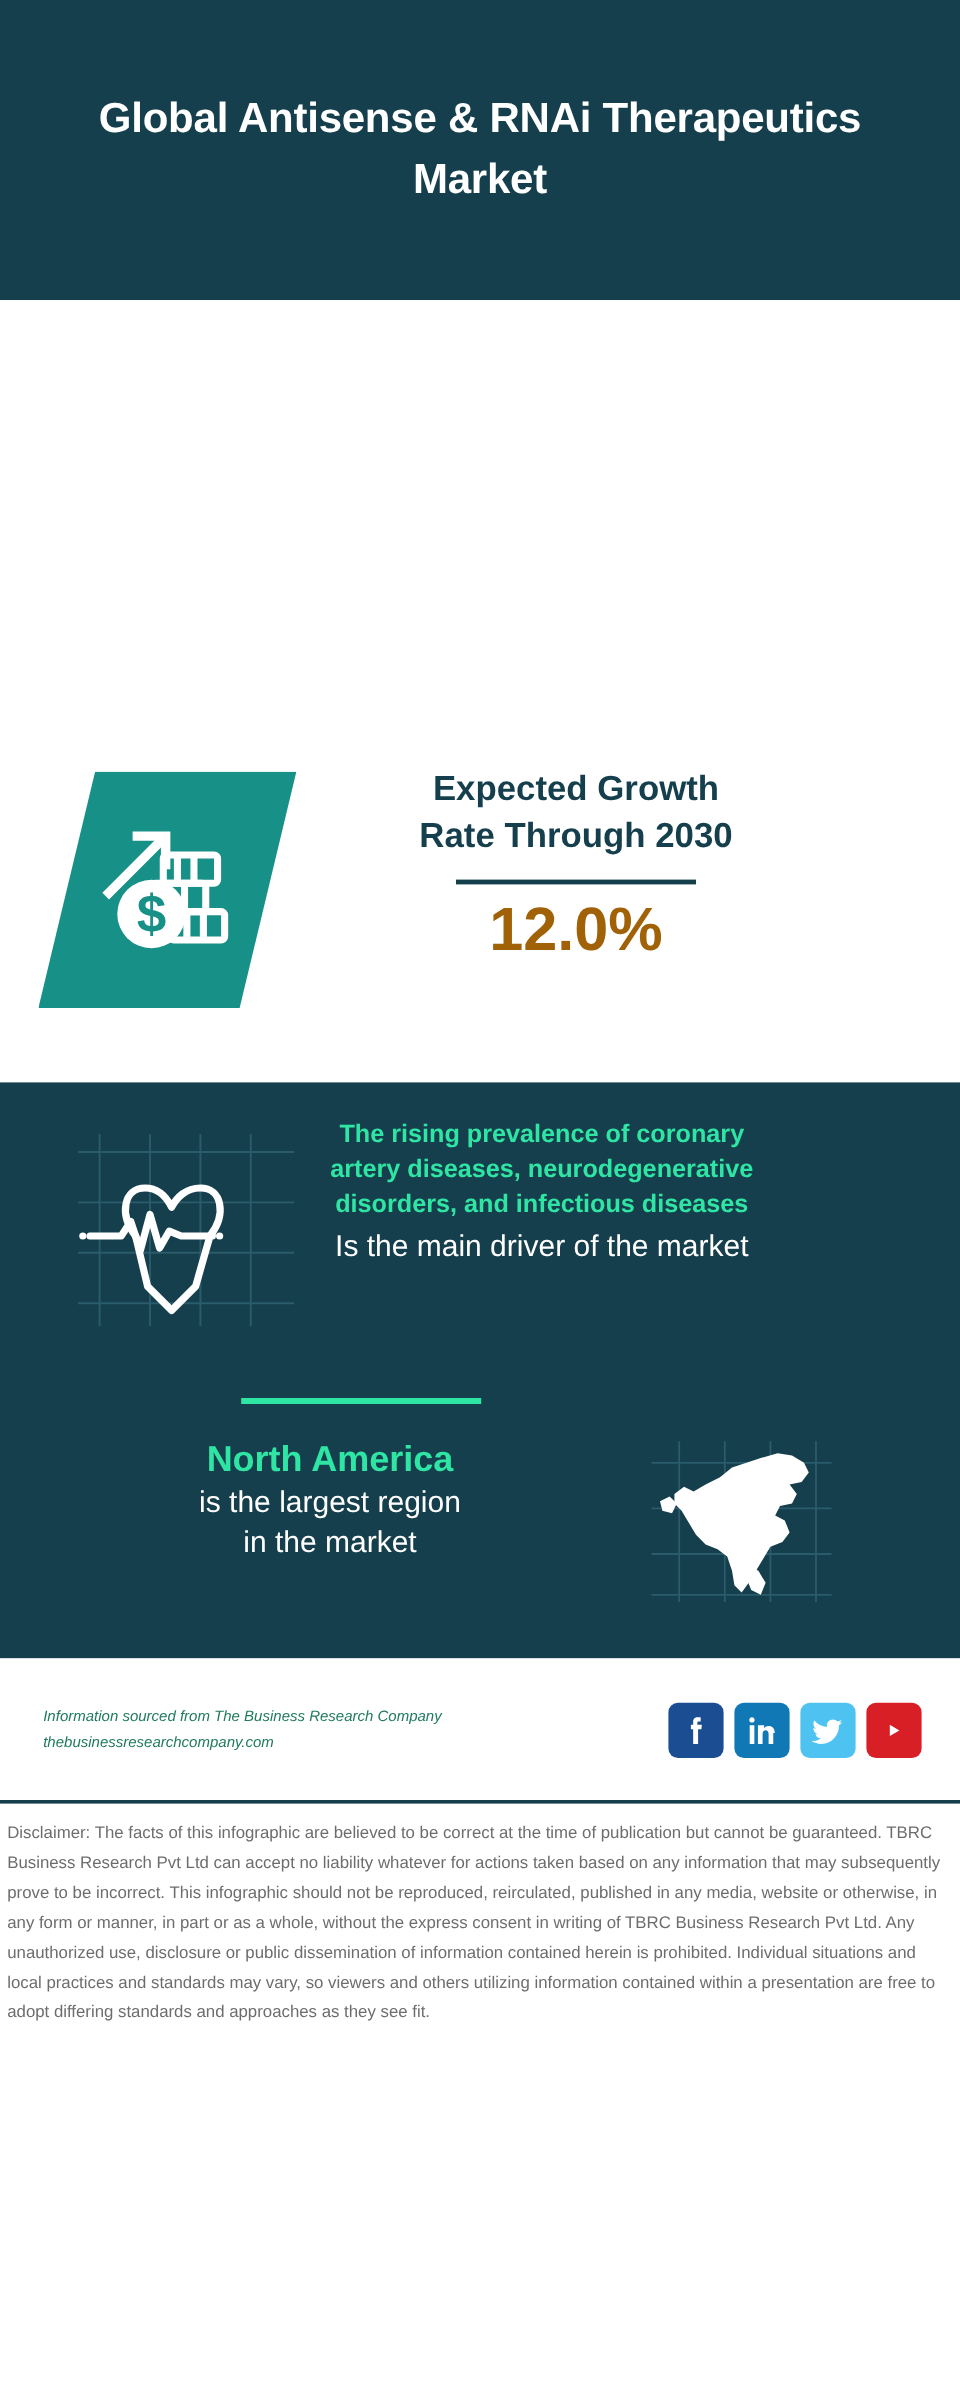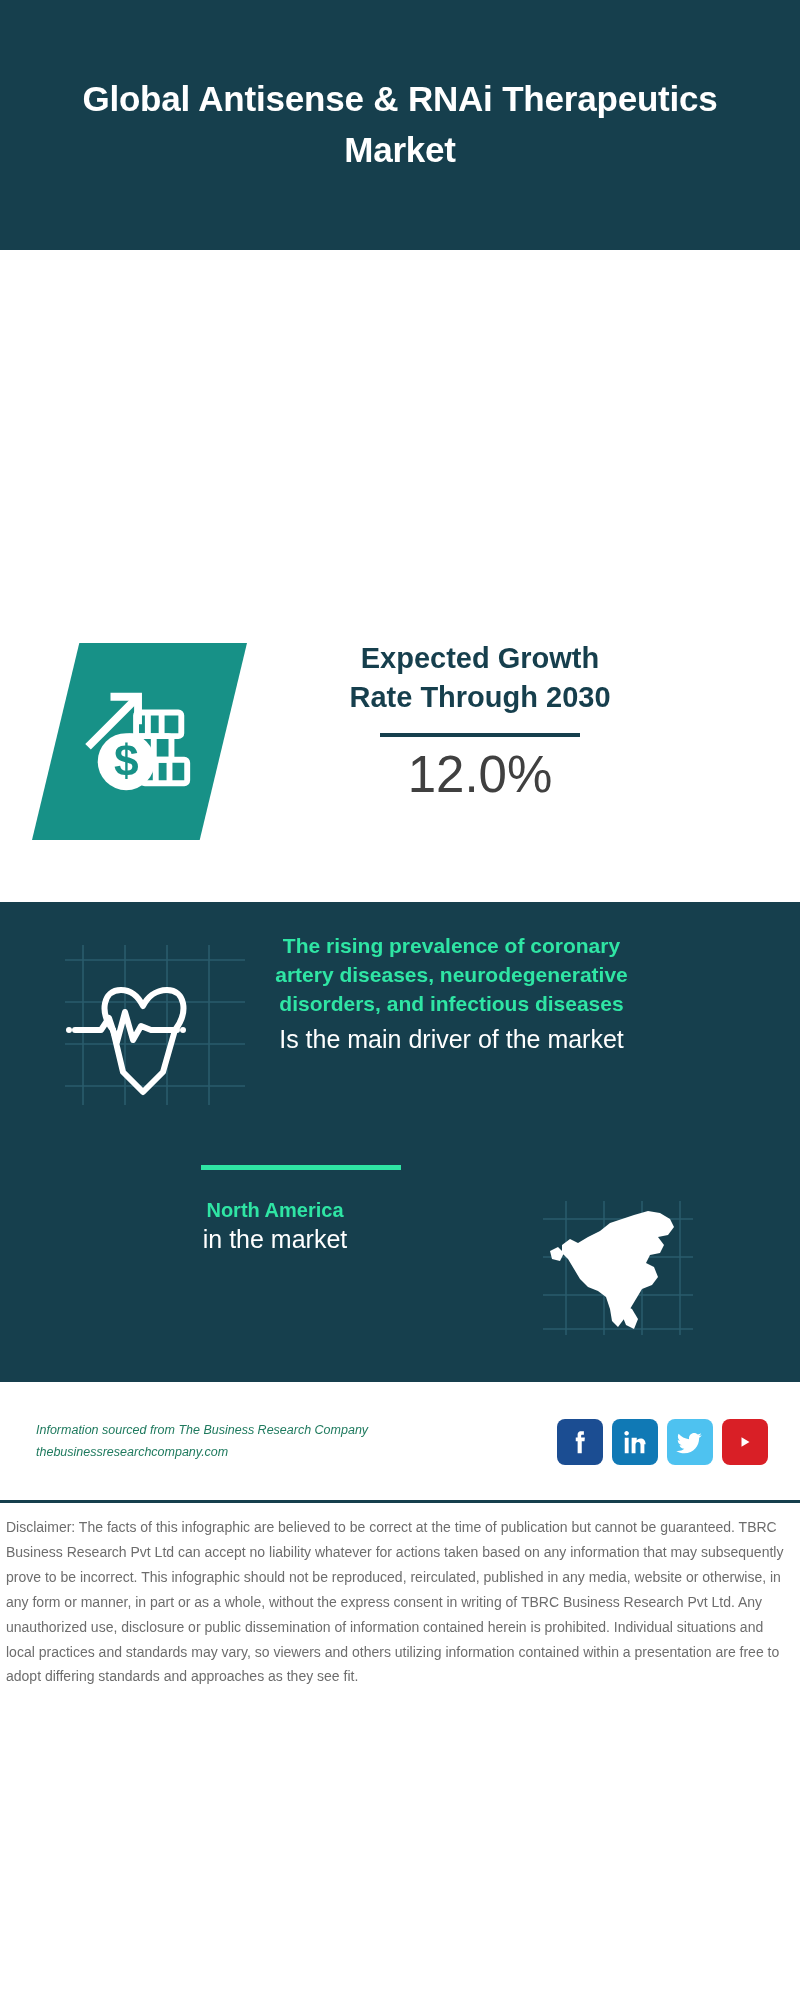--- a/index.html
+++ b/index.html
@@ -56,23 +56,23 @@
     font-size:29px;
     font-weight:bold;
     line-height:1.35;
   }
   .stat-rule {
     width:200px; height:4px;
     background:#163f4d;
     margin:16px auto 10px auto;
   }
   .stat-value {
-    color:#404040;
+    color:#a16207;
     font-size:51px;
-    font-weight:normal;
+    font-weight:bold;
     line-height:1.1;
   }
 
   
   .skyline-wrap {
     position:absolute; left:0; top:782px;
     width:800px; height:140px;
     overflow:hidden;
   }
   .skyline-wrap svg { display:block; width:800px; height:140px; }
@@ -124,21 +124,21 @@
     position:absolute; left:0; top:295px;
     width:800px;
     display:flex; align-items:flex-start;
   }
   .region-text {
     width:490px; margin-left:30px;
     text-align:center;
   }
   .region-name {
     color:#2fe5a4;
-    font-size:20px;
+    font-size:30px;
     font-weight:bold;
     line-height:1.3;
   }
   .region-sub {
     color:#ffffff;
     font-size:25px;
     line-height:1.3;
   }
   .map-box {
     width:160px; height:140px;
@@ -323,20 +323,21 @@
       <div class="driver-hl">The rising prevalence of coronary artery diseases, neurodegenerative disorders, and infectious diseases</div>
       <div class="driver-sub">Is the main driver of the market</div>
     </div>
   </div>
 
   <div class="green-rule"></div>
 
   <div class="region-row">
     <div class="region-text">
       <div class="region-name">North America</div>
+      <div class="region-sub">is the largest region</div>
       <div class="region-sub">in the market</div>
     </div>
     <div class="map-box">
       <svg width="160" height="140" viewBox="0 0 160 140">
         <g stroke="#2a5c6c" stroke-width="1.5">
           <line x1="5" y1="22" x2="155" y2="22"></line>
           <line x1="5" y1="60" x2="155" y2="60"></line>
           <line x1="5" y1="98" x2="155" y2="98"></line>
           <line x1="5" y1="132" x2="155" y2="132"></line>
           <line x1="28" y1="4" x2="28" y2="138"></line>

